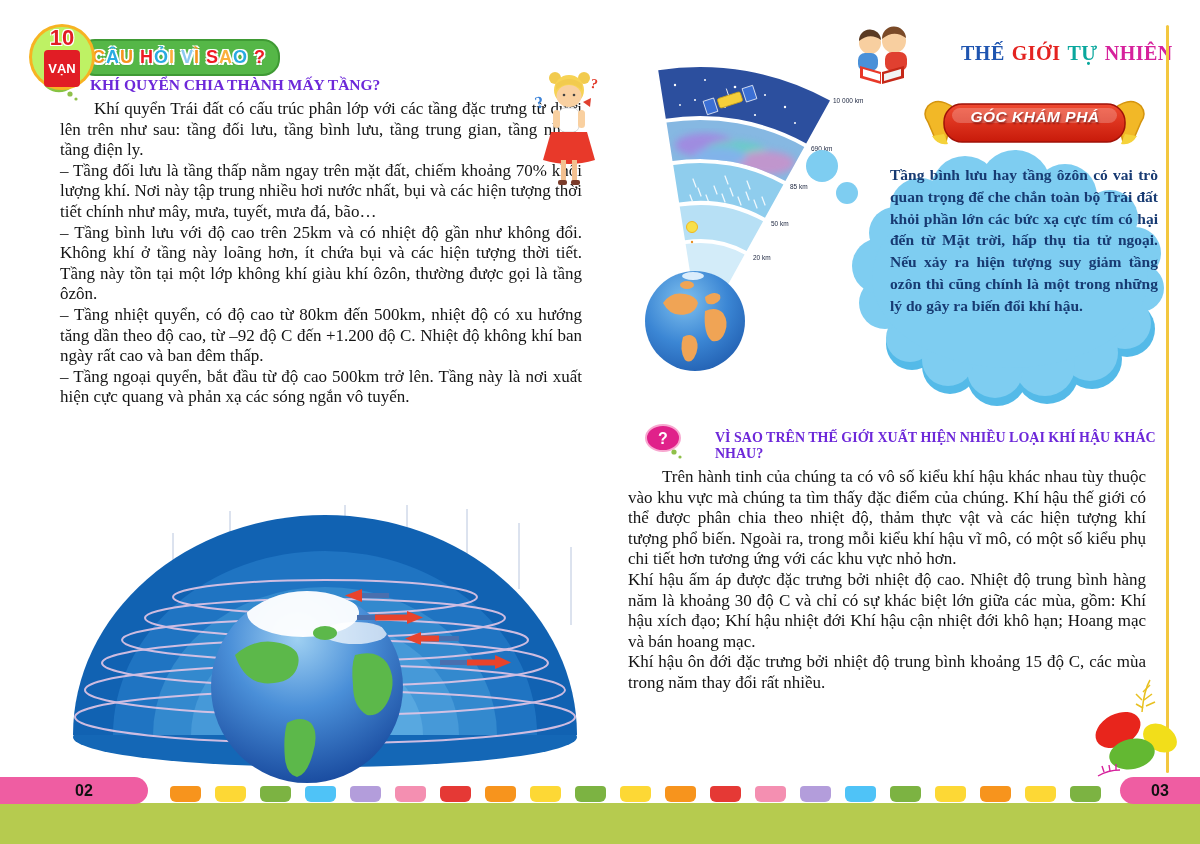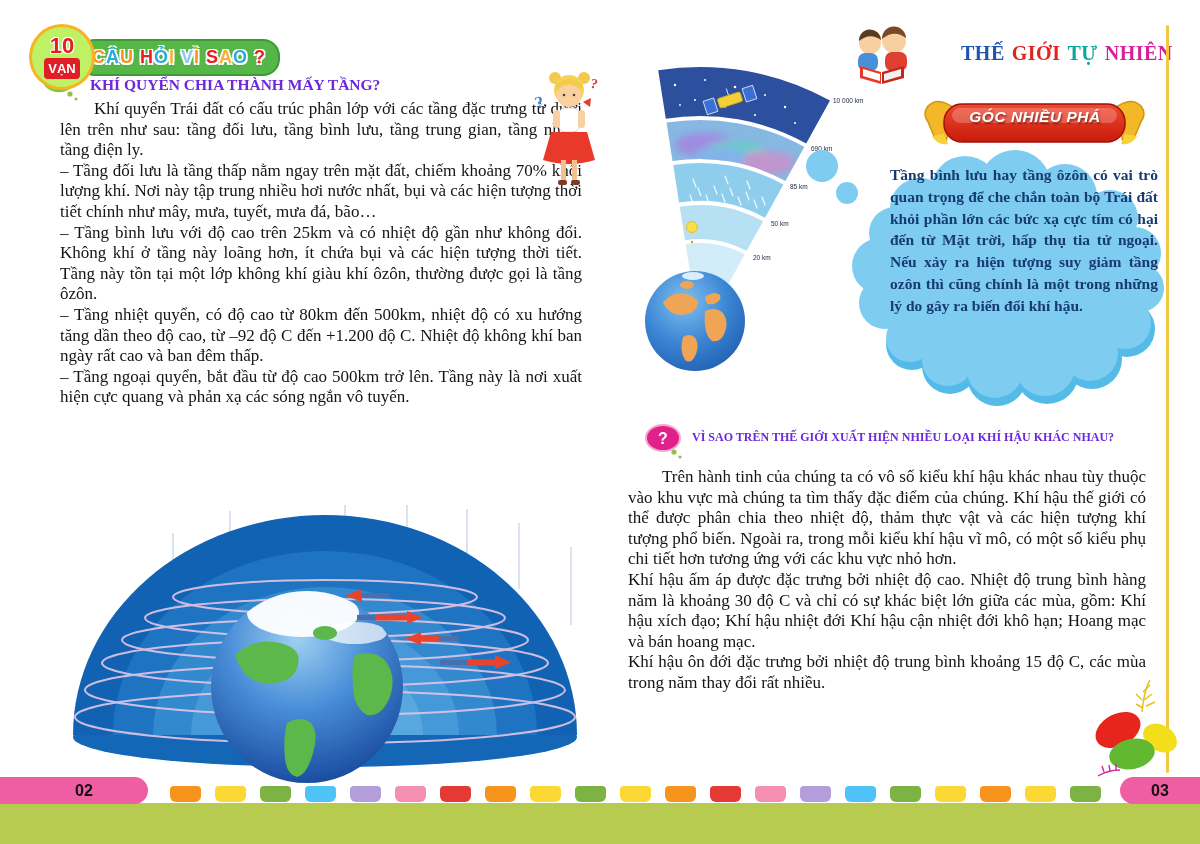--- a/index.html
+++ b/index.html
@@ -5,30 +5,30 @@
   html,body{margin:0;padding:0;}
   body{width:1200px;height:844px;position:relative;background:#ffffff;overflow:hidden;
        font-family:"Liberation Serif",serif;}
   .abs{position:absolute;}
 
   
   .logo-burst{left:32px;top:27px;width:60px;height:60px;background:#bef264;border-radius:50%;
     box-shadow:0 0 0 3px #f7b322;display:flex;flex-direction:column;align-items:center;justify-content:center;z-index:3;
     font-family:"Liberation Sans",sans-serif;font-weight:bold;line-height:1;}
   .logo-burst .l1{color:#e11d25;font-size:22px;text-shadow:-1px -1px 0 #fff,1px -1px 0 #fff,-1px 1px 0 #fff,1px 1px 0 #fff;}
-  .logo-burst .l2{color:#fff;font-size:13px;background:#e11d25;padding:4px 4px;border-radius:4px;margin-top:1px;}
+  .logo-burst .l2{color:#fff;font-size:13px;background:#e11d25;padding:12px 4px;border-radius:4px;margin-top:1px;}
   .logo-bar{left:78px;top:39px;width:198px;height:33px;background:#55b747;border:2px solid #3f9a34;border-radius:17px;
     display:flex;align-items:center;justify-content:center;z-index:2;}
   .logo-bar span{font-family:"Liberation Sans",sans-serif;font-weight:bold;font-size:18px;letter-spacing:1px;
     text-shadow:-1.5px -1.5px 0 #fff,1.5px -1.5px 0 #fff,-1.5px 1.5px 0 #fff,1.5px 1.5px 0 #fff,0 2px 2px rgba(0,0,0,.25);}
 
   
   .q-heading{font-family:"Liberation Serif",serif;font-weight:bold;color:#6d28d9;}
   .h-left{left:90px;top:76px;font-size:15.5px;}
-  .h-right{left:692px;top:430px;font-size:12px;width:480px;}
+  .h-right{left:715px;top:430px;font-size:14px;width:480px;}
 
   
   .body-col{font-size:17px;line-height:20.6px;color:#141414;text-align:justify;}
   .col-left{left:60px;top:99px;width:522px;}
   .col-right{left:628px;top:467px;width:518px;}
   .body-col p{margin:0;}
   .indent{text-indent:34px;}
 
   
   .section-title{left:920px;top:42px;font-size:20px;font-weight:bold;font-family:"Liberation Serif",serif;letter-spacing:.5px;margin-left:41px;}
@@ -295,21 +295,21 @@
         <stop offset="1" stop-color="#c81a0a"></stop>
     </linearGradient>
   </defs>
   <path d="M6 10 q-6 8 0 16 l6 14 q4 8 12 6 l8 -34 q-16 -12 -26 -2 Z" fill="#f2b827" stroke="#d4940e" stroke-width="1.5"></path>
   <path d="M219 10 q6 8 0 16 l-6 14 q-4 8 -12 6 l-8 -34 q16 -12 26 -2 Z" fill="#f2b827" stroke="#d4940e" stroke-width="1.5"></path>
   <path d="M10 40 q6 10 16 8 l-4 -10 Z" fill="#f5d23a"></path>
   <path d="M215 40 q-6 10 -16 8 l4 -10 Z" fill="#f5d23a"></path>
   <rect x="22" y="8" width="181" height="38" rx="18" fill="url(#rg)" stroke="#a01208" stroke-width="1.5"></rect>
   <rect x="30" y="12" width="165" height="15" rx="8" fill="#ffffff" opacity="0.22"></rect>
 </svg>
-<div class="abs banner-label">GÓC NHIỀU PHÁ</div>
+<div class="abs banner-label">GÓC KHÁM PHÁ</div>
 
 <svg class="abs" style="left:800px;top:138px;" width="370" height="272" viewBox="0 0 370 272">
   <g fill="#54bae8">
     <circle cx="292" cy="221" r="30"></circle>
       <circle cx="247" cy="234" r="32"></circle>
       <circle cx="197" cy="238" r="30"></circle>
     <circle cx="150" cy="228" r="28"></circle>
       <circle cx="112" cy="206" r="26"></circle>
       <circle cx="327" cy="191" r="28"></circle>
   </g>

